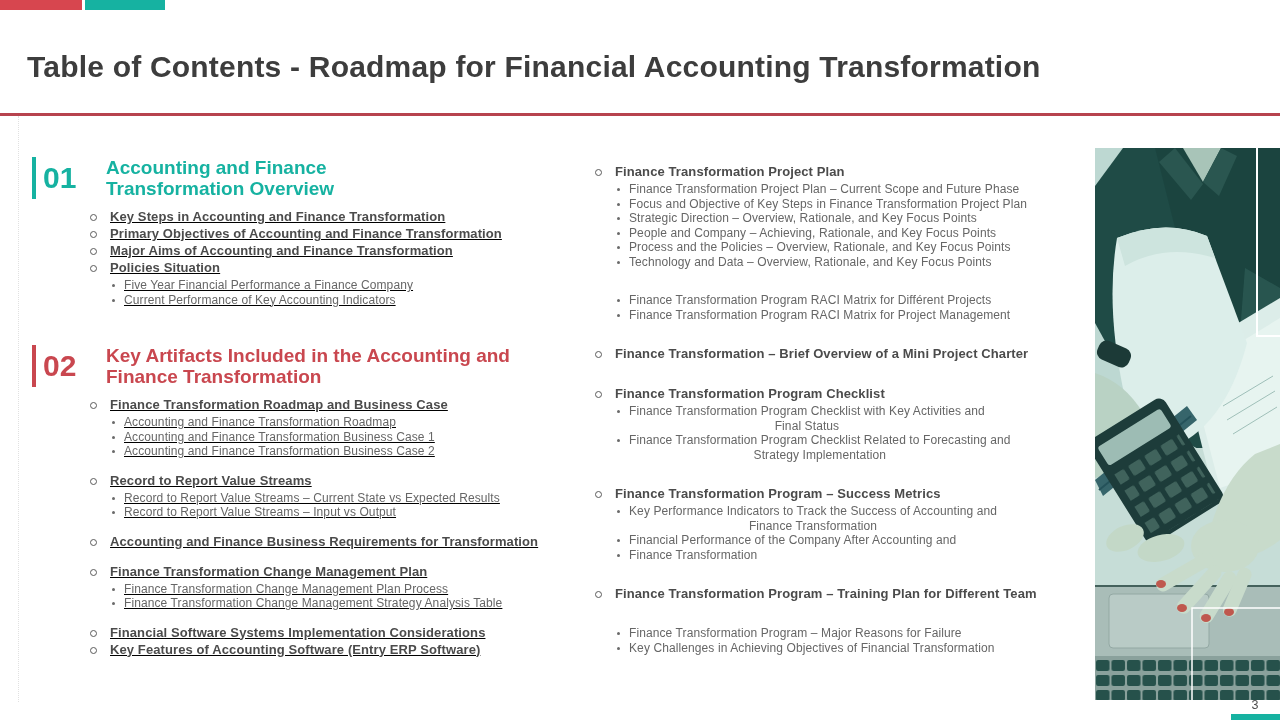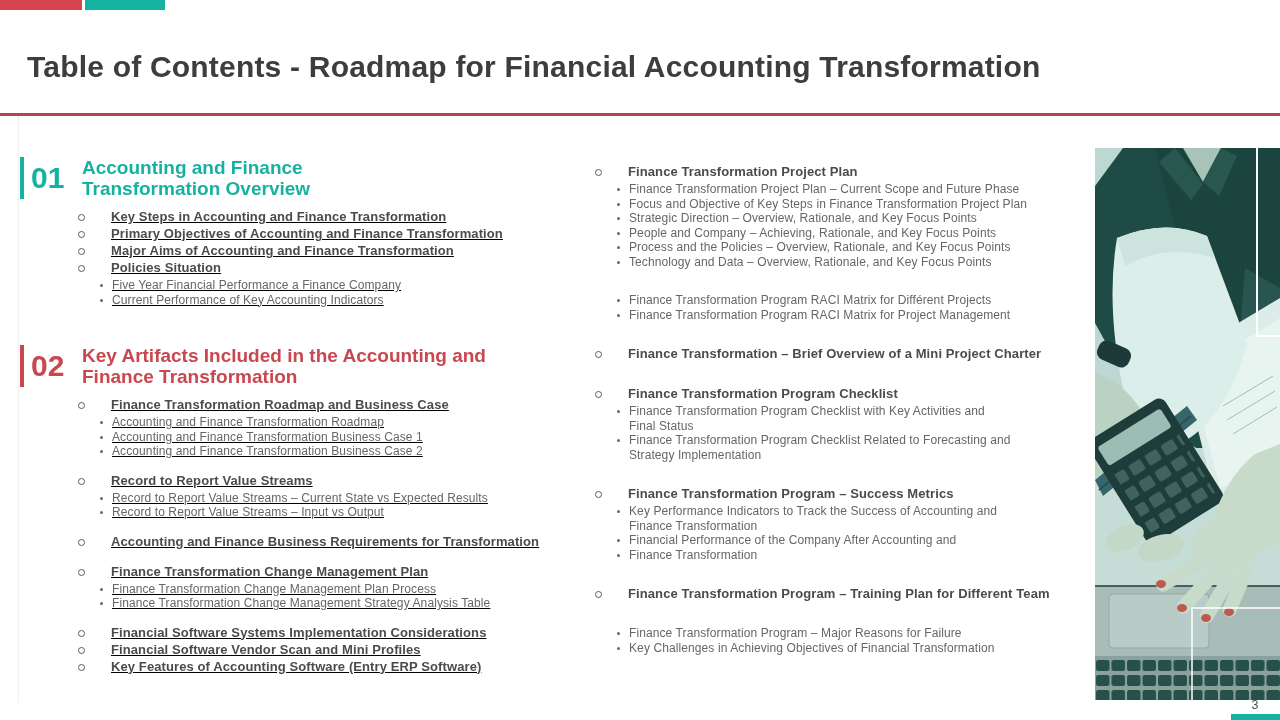--- a/index.html
+++ b/index.html
@@ -19,50 +19,50 @@
   .slide-title{
     left:27px;top:30px;width:1140px;
     font-size:30px;font-weight:bold;color:var(--title-text,#3d3d3d);
     letter-spacing:.2px;
   }
   .divider{left:0;top:113px;width:1280px;height:3px;background:var(--divider-red,#b7434e);}
   .left-guide{left:18px;top:116px;height:586px;width:0;border-left:1px dotted #d5d5d5;opacity:.7;}
 
   
   .column{position:absolute;}
-  .column.left{left:20px;top:157px;width:550px;}
+  .column.left{left:32px;top:157px;width:550px;}
   .column.right{left:595px;top:163px;width:482px;}
 
   .section + .section{margin-top:38px;}
   .sec-header{display:flex;align-items:center;}
   .sec-bar{width:4px;height:42px;flex:none;}
   .sec-bar.teal{background:var(--accent-teal,#16b2a1);}
   .sec-bar.red{background:var(--accent-red,#c9474f);}
   .sec-num{font-size:30px;font-weight:bold;margin-left:7px;line-height:1;width:40px;flex:none;}
-  .sec-heading{font-size:19px;font-weight:bold;line-height:21px;margin:0 0 0 11px;}
+  .sec-heading{font-size:19px;font-weight:bold;line-height:21px;margin:0 0 0 23px;}
   .teal-text{color:var(--accent-teal,#16b2a1);}
   .red-text{color:var(--accent-red,#c9474f);}
   .section:nth-of-type(1) .sec-heading{width:262px;}
   .section:nth-of-type(2) .sec-heading{width:478px;}
 
   .items{margin:10px 0 0 58px;text-decoration:underline;}
   .group{margin-top:1px;}
   .column.left .group.gap{margin-top:14px;}
   .column.right .group.gap{margin-top:24px;}
 
-  .item-row{display:flex;align-items:flex-start;gap:26px;text-align:right;}
+  .item-row{display:flex;align-items:flex-start;gap:13px;text-align:right;}
   .o-bullet{
     width:5px;height:5px;border:1.5px solid #5b5b5b;border-radius:50%;
     flex:none;margin-top:5px;background:transparent;
   }
   .item-label{
     font-size:13px;font-weight:bold;color:var(--item-text,#4b4b4b);
     line-height:16px;letter-spacing:.1px;
   }
-  .subs{margin:2px 0 0 22px;}
+  .subs{margin:2px 0 0 22px;text-align:center;}
   .sub-row{display:flex;align-items:flex-start;gap:9px;}
   .dot-bullet{width:3px;height:3px;background:#6a6a6a;border-radius:50%;flex:none;margin-top:6px;}
   .sub-text{
     font-size:12px;color:var(--sub-text,#666666);line-height:14.5px;
     white-space:pre-line;letter-spacing:.1px;
   }
 
   
   .photo{left:1095px;top:148px;width:185px;height:552px;overflow:hidden;}
 
@@ -188,26 +188,20 @@
             <div class="sub-row">
               <span class="dot-bullet"></span>
               <span class="sub-text">Finance Transformation Change Management Strategy Analysis Table</span>
             </div>
           </div>
         </div>
         <div class="group gap">
           <div class="item-row">
             <span class="o-bullet"></span>
             <span class="item-label">Financial Software Systems Implementation Considerations</span>
-          </div>
-        </div>
-        <div class="group">
-          <div class="item-row">
-            <span class="o-bullet"></span>
-            <span class="item-label">Financial Software Vendor Scan and Mini Profiles</span>
           </div>
         </div>
         <div class="group">
           <div class="item-row">
             <span class="o-bullet"></span>
             <span class="item-label">Key Features of Accounting Software (Entry ERP Software)</span>
           </div>
         </div>
       </div>
   </section>

